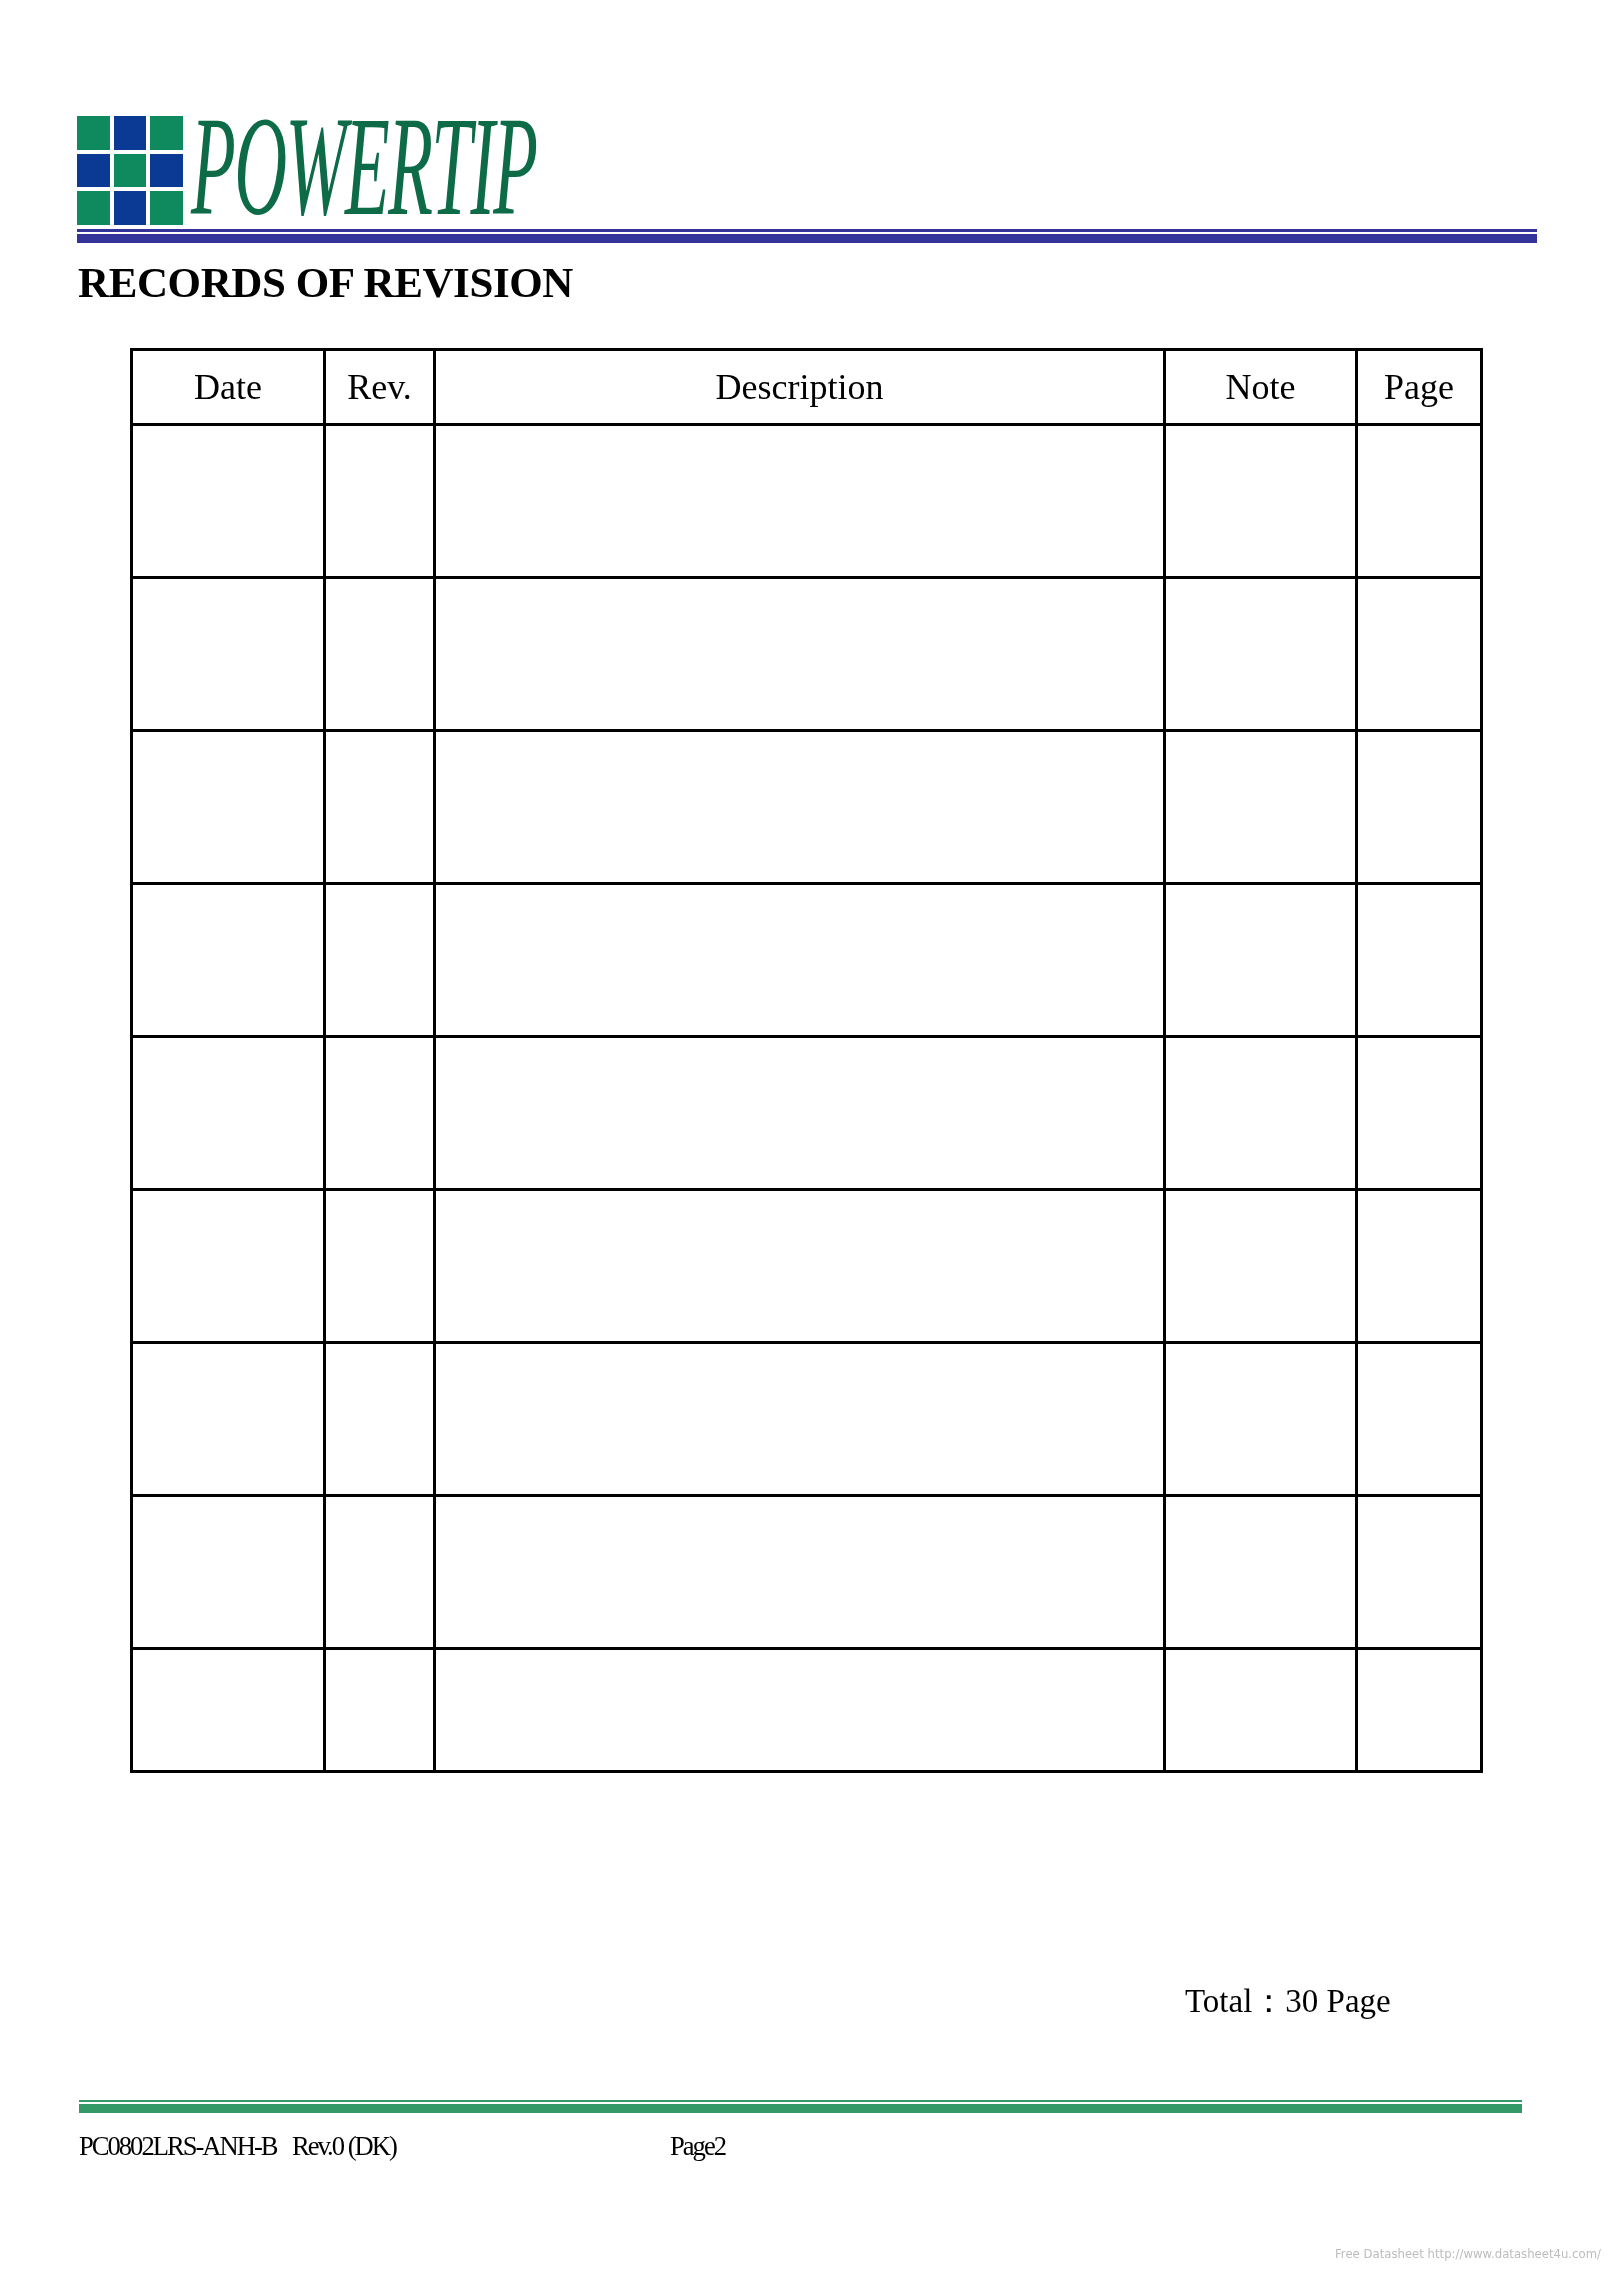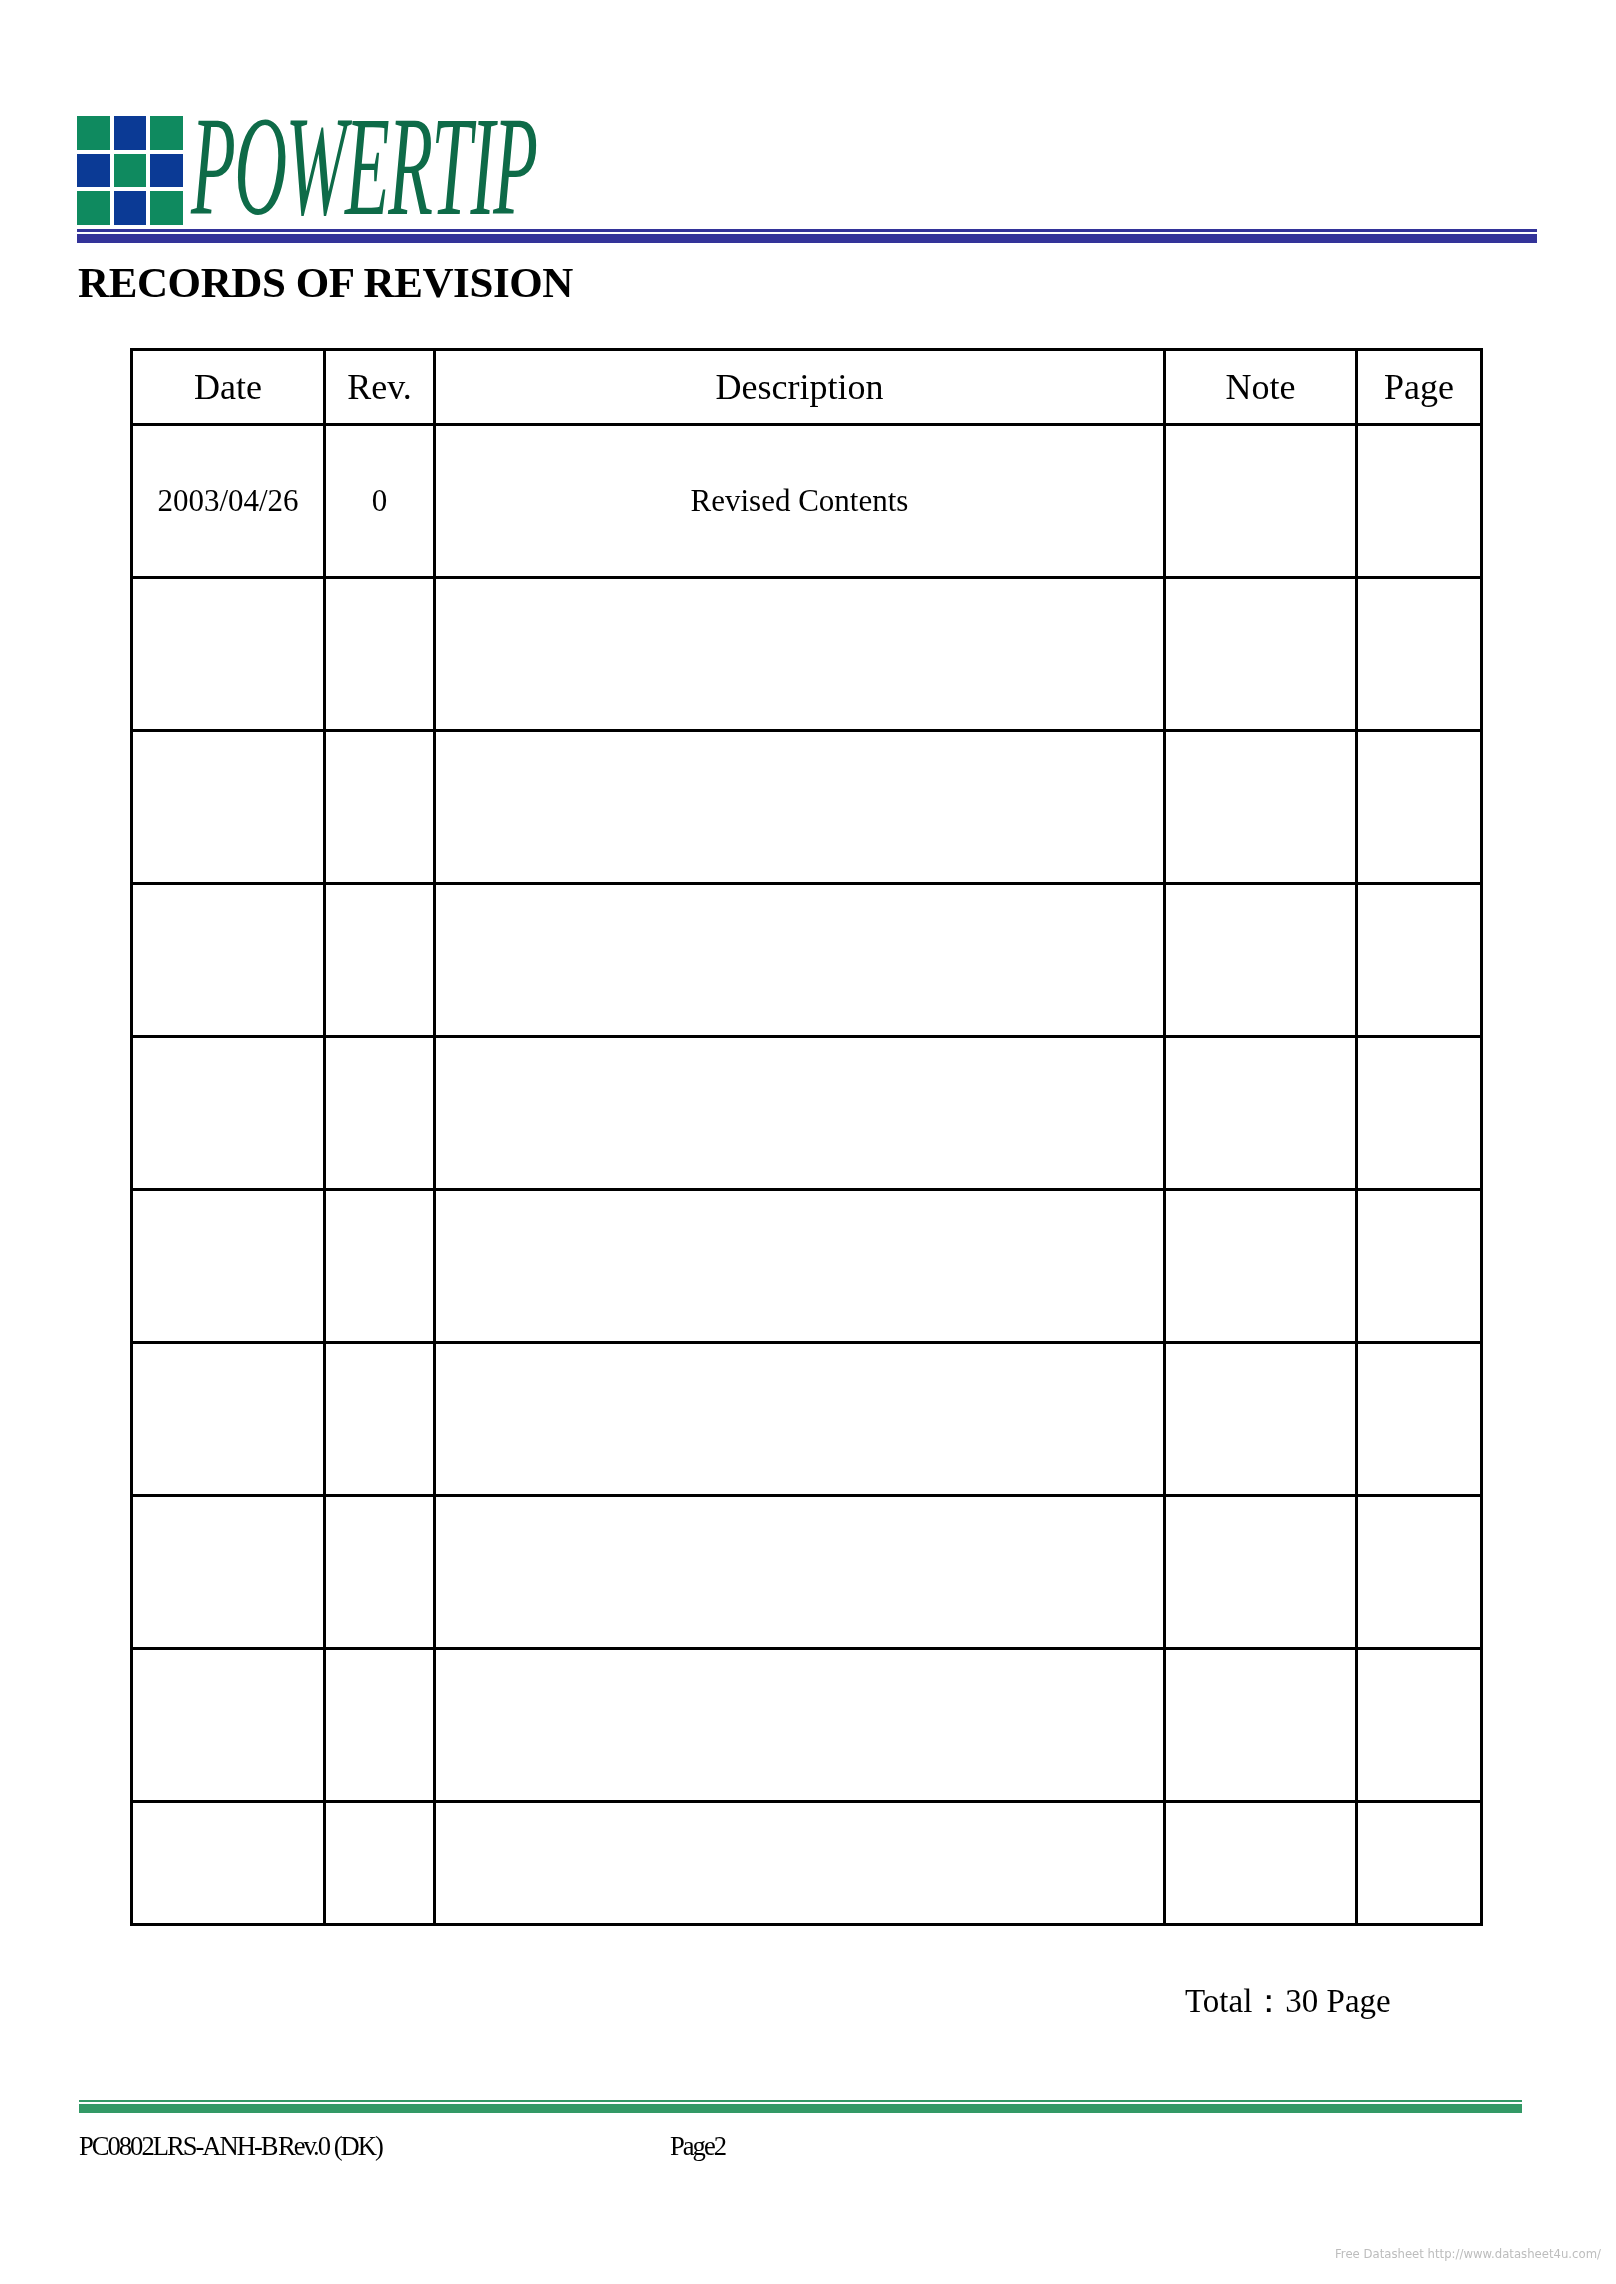--- a/index.html
+++ b/index.html
@@ -31,21 +31,21 @@
   .rev-table td { font-size:31px; height:150px; }
   .rev-table tr.last td { height:120px; }
 
   .total { left:1185px; top:1982px; font-size:33px; line-height:39px; white-space:nowrap; }
 
   
   .hr-thin-green { left:79px; top:2100px; width:1443px; height:2.3px; }
   .hr-thick-green { left:79px; top:2104px; width:1443px; height:9.4px; }
   .footer-text { top:2120px; font-size:26.6px; line-height:31px; letter-spacing:-2px; white-space:nowrap;margin-top:11px; }
   .footer-model { left:79px; }
-  .footer-rev { left:278px; }
+  .footer-rev { left:292px; }
   .footer-page { left:670px; }
 
   .watermark { left:1335px; top:2247px; font-family:"DejaVu Sans","Liberation Sans",sans-serif;
                font-size:11.7px; line-height:14px; white-space:nowrap; }
 </style>
 </head>
 <body>
 
 <div class="abs logo-grid" id="logoGrid">
     <div class="cell" style="background: rgb(15, 138, 95);"></div>
@@ -75,27 +75,20 @@
   <thead>
     <tr id="headRow">
         <th>Date</th>
         <th>Rev.</th>
         <th>Description</th>
         <th>Note</th>
         <th>Page</th>
       </tr>
   </thead>
   <tbody id="revBody">
-      <tr>
-        <td>2003/04/26</td>
-        <td>0</td>
-        <td>Revised Contents</td>
-        <td></td>
-        <td></td>
-      </tr>
       <tr>
         <td></td>
         <td></td>
         <td></td>
         <td></td>
         <td></td>
       </tr>
       <tr>
         <td></td>
         <td></td>

